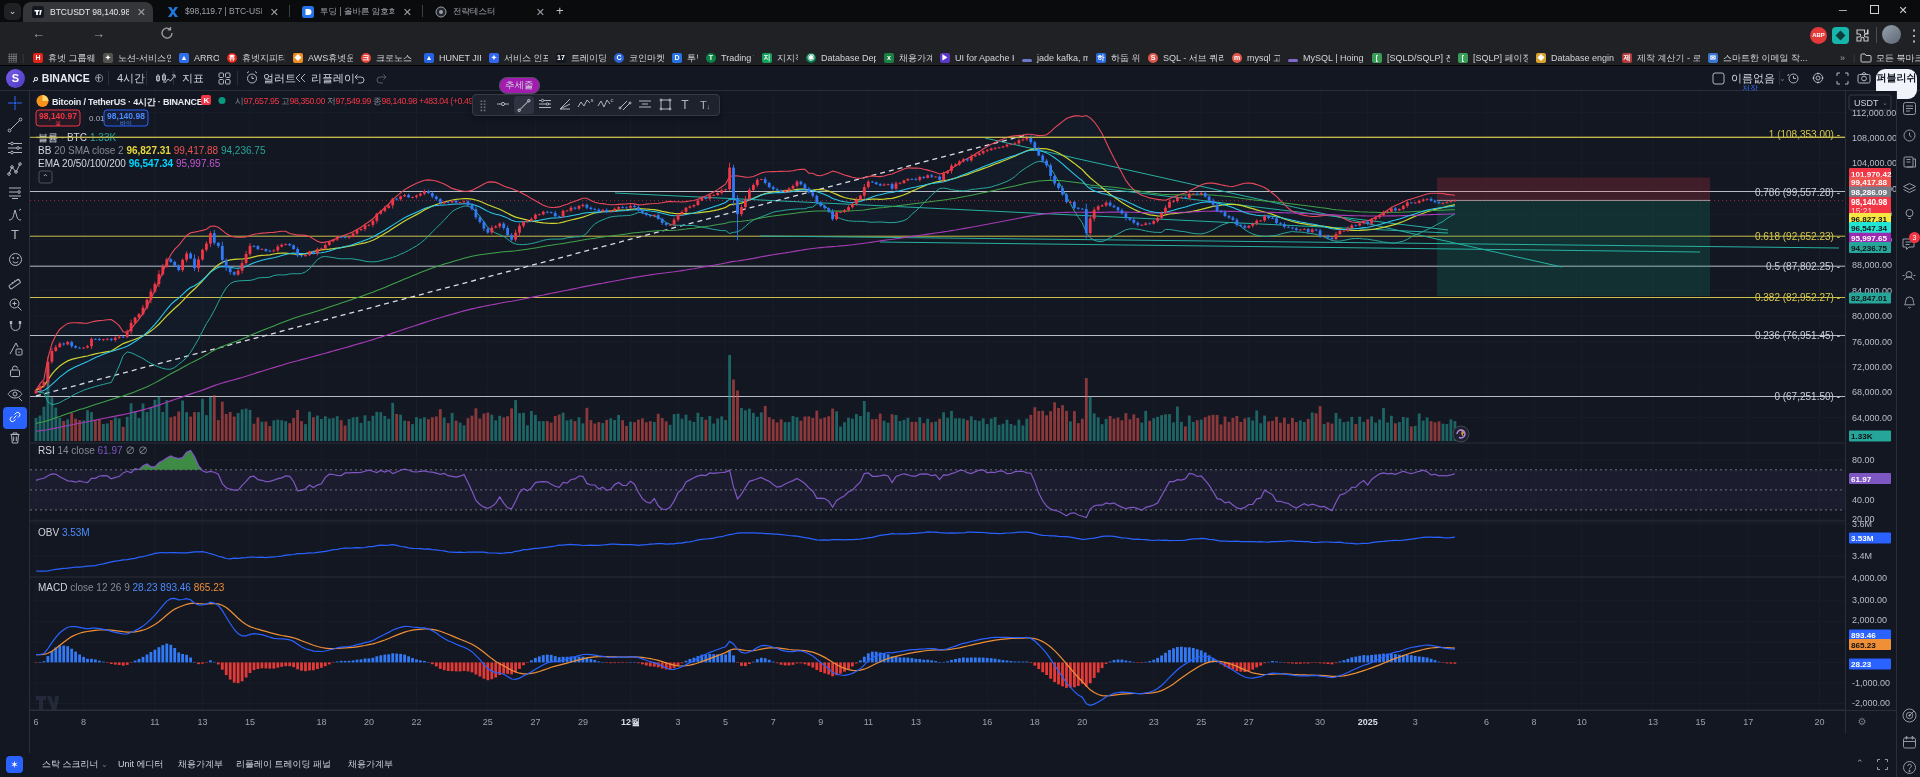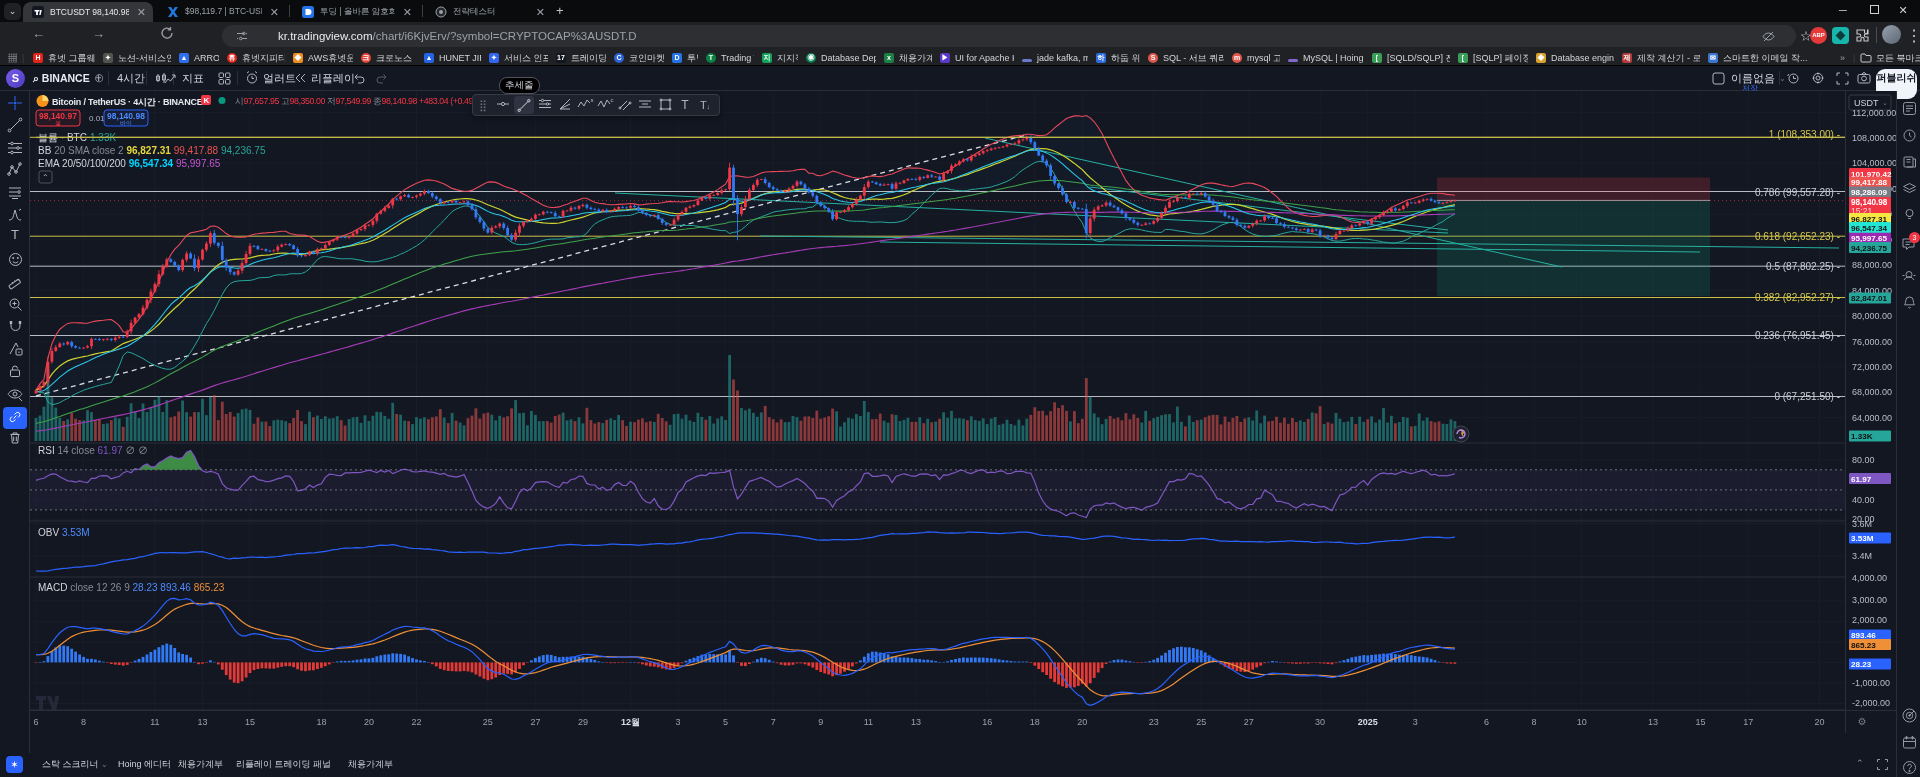--- a/index.html
+++ b/index.html
@@ -27,21 +27,21 @@
 #leftbar{position:absolute;left:0;top:25px;width:30px;height:662px;border-right:1px solid #2a2e39}
 .lic{position:absolute;left:3px;width:24px;height:22px;color:#b2b5be;text-align:center}
 .lic svg{margin-top:2px}
 #chartsvg{position:absolute;left:30px;top:25px}
 #rangebar{position:absolute;left:30px;top:667px;width:1866px;height:20px;border-bottom:1px solid #2a2e39;color:#c7cbd4;font-size:10px}
 #footer{position:absolute;left:0;top:687px;width:1920px;height:24px;color:#d1d4dc;font-size:9px}
 #sidebar{position:absolute;left:1896px;top:25px;width:24px;height:686px;border-left:1px solid #2a2e39}
 .sic{position:absolute;left:1px;width:22px;height:22px;color:#9598a1;text-align:center}
 .floatbar{position:absolute;left:472px;top:28px;z-index:6;width:248px;height:22px;background:#1e222d;border:1px solid #363a45;border-radius:4px;box-shadow:0 2px 6px rgba(0,0,0,.4);display:flex;align-items:center;color:#b2b5be}
 .fbi{width:20px;text-align:center;font-size:11px}
-#tooltip{position:absolute;left:499px;top:11px;z-index:7;background:#000000;border:1px solid #50535e;border-radius:8px;color:#d1d4dc;font-size:9.5px;padding:1px 5px}
+#tooltip{position:absolute;left:499px;top:11px;z-index:7;background:#a21caf;border:1px solid #50535e;border-radius:8px;color:#d1d4dc;font-size:9.5px;padding:1px 5px}
 </style></head>
 <body>
 <div id="page">
 
 <div id="tabstrip">
   <div id="tabchev">⌄</div>
   <div class="tab active" style="left:23px;width:130px">
         <svg class="fav" viewBox="0 0 12 12">
           <rect width="12" height="12" rx="2.5" fill="#131722"></rect>
           <path d="M2.5 4h5v1.6H5.9V9H4.1V5.6H2.5zM8.2 4h1.6L8.6 9H7.2z" fill="#fff"></path>
@@ -80,33 +80,20 @@
           <rect x="0.5" y="0.5" width="8" height="8" fill="none" stroke="#cfd1d4"></rect>
         </svg></div>
   <div class="winbtn" style="right:2px">✕</div>
 </div>
 <div id="toolbar">
   <div class="navic" style="left:32px">←</div>
   <div class="navic" style="left:92px">→</div>
   <div class="navic" style="left:160px"><svg width="14" height="14" viewBox="0 0 14 14">
           <path d="M12 7a5 5 0 1 1-1.5-3.5M10.5 1v2.8h-2.8" stroke="#9ca1a8" fill="none" stroke-width="1.3"></path>
         </svg></div>
-  <div id="omni">
-    <svg style="position:absolute;left:14px;top:5px" width="12" height="12" viewBox="0 0 12 12">
-          <g stroke="#9ca1a8" fill="none">
-            <path d="M1 3.5h7M6.5 3.5a1.3 1.3 0 1 0 2.6 0 1.3 1.3 0 0 0-2.6 0M11 3.5h-1M1 8.5h1M3.5 8.5a1.3 1.3 0 1 0 2.6 0 1.3 1.3 0 0 0-2.6 0M6 8.5h5"></path>
-          </g>
-        </svg>
-    <span style="position:absolute;left:56px">kr.tradingview.com<span style="color:#9ca1a8">/chart/i6KjvErv/?symbol=CRYPTOCAP%3AUSDT.D</span></span>
-    <svg style="position:absolute;left:1540px;top:5px" width="13" height="13" viewBox="0 0 13 13">
-          <path d="M1 6.5s2-3.5 5.5-3.5S12 6.5 12 6.5s-2 3.5-5.5 3.5S1 6.5 1 6.5z" fill="none" stroke="#9ca1a8"></path>
-          <path d="M2 11L11 2" stroke="#9ca1a8"></path>
-        </svg>
-    <span style="position:absolute;left:1578px;top:0;color:#c6c9cd;font-size:12px">☆</span>
-  </div>
   <div style="position:absolute;left:1810px;top:5px;width:17px;height:17px;border-radius:50%;background:#e33939;color:#fff;font-size:6px;font-weight:bold;text-align:center;line-height:17px">ABP</div>
   <div style="position:absolute;left:1832px;top:5px;width:17px;height:17px;border-radius:4px;background:#18b5ad">
         <div style="width:7px;height:7px;background:#0d3b3a;transform:rotate(45deg);margin:5px auto"></div>
       </div>
   <svg style="position:absolute;left:1855px;top:6px" width="15" height="15" viewBox="0 0 15 15">
         <path d="M5.5 2h4v2.2a1.5 1.5 0 0 0 3 0V2h.5v4h-2.2a1.5 1.5 0 0 0 0 3H13v4H9v-2.2a1.5 1.5 0 0 0-3 0V13H2V9h2.2a1.5 1.5 0 0 0 0-3H2V2h3.5z" fill="none" stroke="#c6c9cd" stroke-width="1.1"></path>
       </svg>
       <div style="position:absolute;left:1876px;top:5px;width:1px;height:16px;background:#4a4d52"></div>
   <div style="position:absolute;left:1882px;top:3px;width:19px;height:19px;border-radius:50%;background:linear-gradient(140deg,#97a2b0,#5d6672)"></div>
   <div style="position:absolute;left:1906px;top:4px;color:#c6c9cd">⋮</div>
@@ -2083,21 +2070,21 @@
           <g opacity="0.75">
             <path d="M6 605h10v4h-3v10h-4v-10h-3z M17 605h4l3 8 1.2-8h4l-3 14h-4z" fill="#2a3040"></path>
           </g>
           <circle cx="1431" cy="343" r="8" fill="#1e222d" stroke="#434651"></circle>
           <path d="M1427 343a4 4 0 1 1 2 3.4" stroke="#b48cf2" fill="none" stroke-width="1.4"></path>
           <path d="M1431 339l2.6 3h-2l1.4 3" stroke="#f7a14c" fill="none" stroke-width="1.1"></path>
         </svg></div>
 <div id="footer">
   <div style="position:absolute;left:6px;top:3px;width:17px;height:17px;border-radius:4px;background:#2962ff;color:#fff;text-align:center;line-height:17px;font-size:10px">✶</div>
   <span style="position:absolute;left:42px;top:5px">스탁 스크리너 <span style="color:#787b86;font-size:8px">⌄</span></span>
-  <span style="position:absolute;left:118px;top:5px">Hoing 에디터</span>
+  <span style="position:absolute;left:118px;top:5px">Unit 에디터</span>
   <span style="position:absolute;left:178px;top:5px">채용가계부</span>
   <span style="position:absolute;left:236px;top:5px">리플레이 트레이딩 패널</span>
   <span style="position:absolute;left:348px;top:5px">채용가계부</span>
   <span style="position:absolute;left:1856px;top:5px;color:#9598a1">⌃</span>
   <svg style="position:absolute;left:1876px;top:5px" width="13" height="13" viewBox="0 0 13 13">
           <g stroke="#9598a1" fill="none">
             <path d="M4 1.5H1.5V4M9 1.5h2.5V4M1.5 9v2.5H4M11.5 9v2.5H9"></path>
           </g>
         </svg>
 </div>

